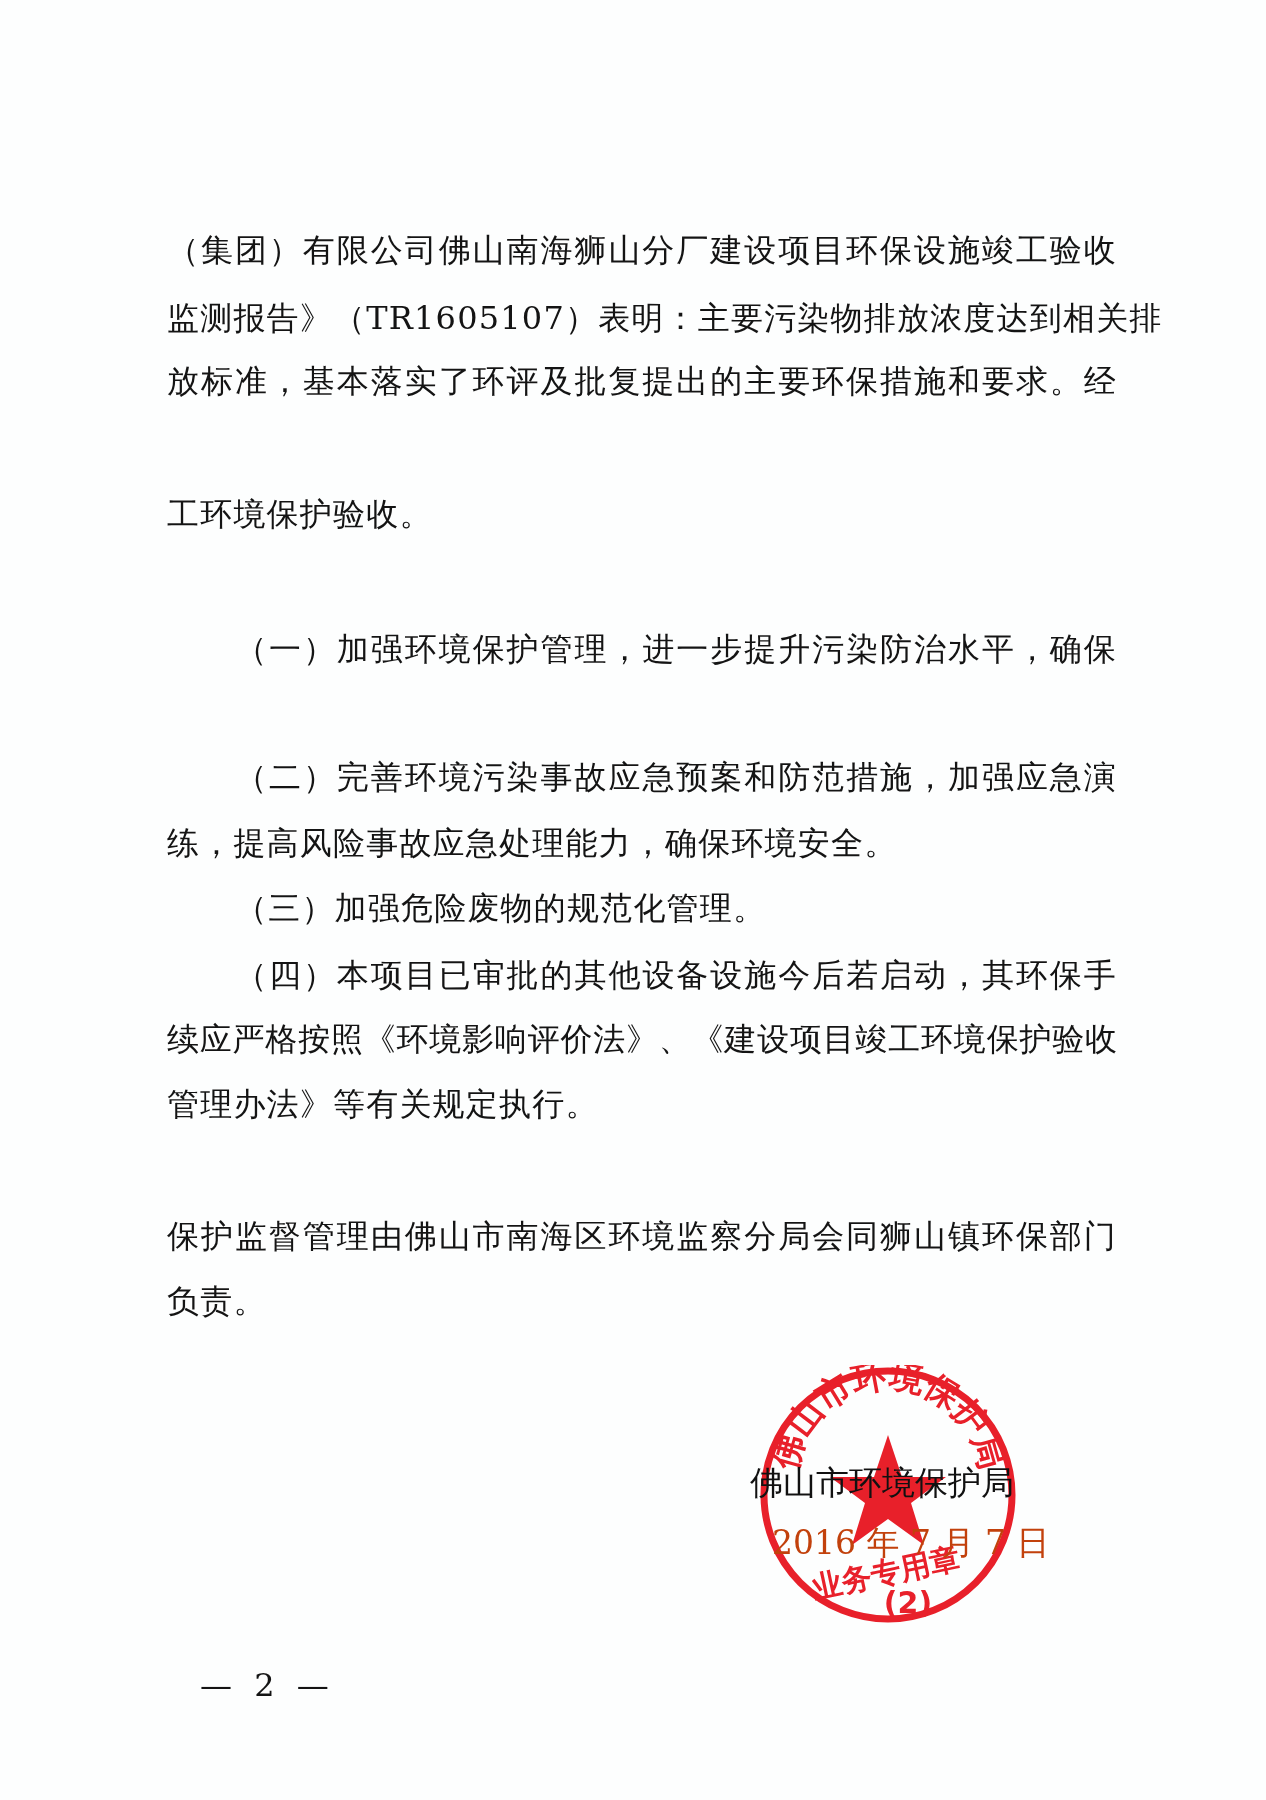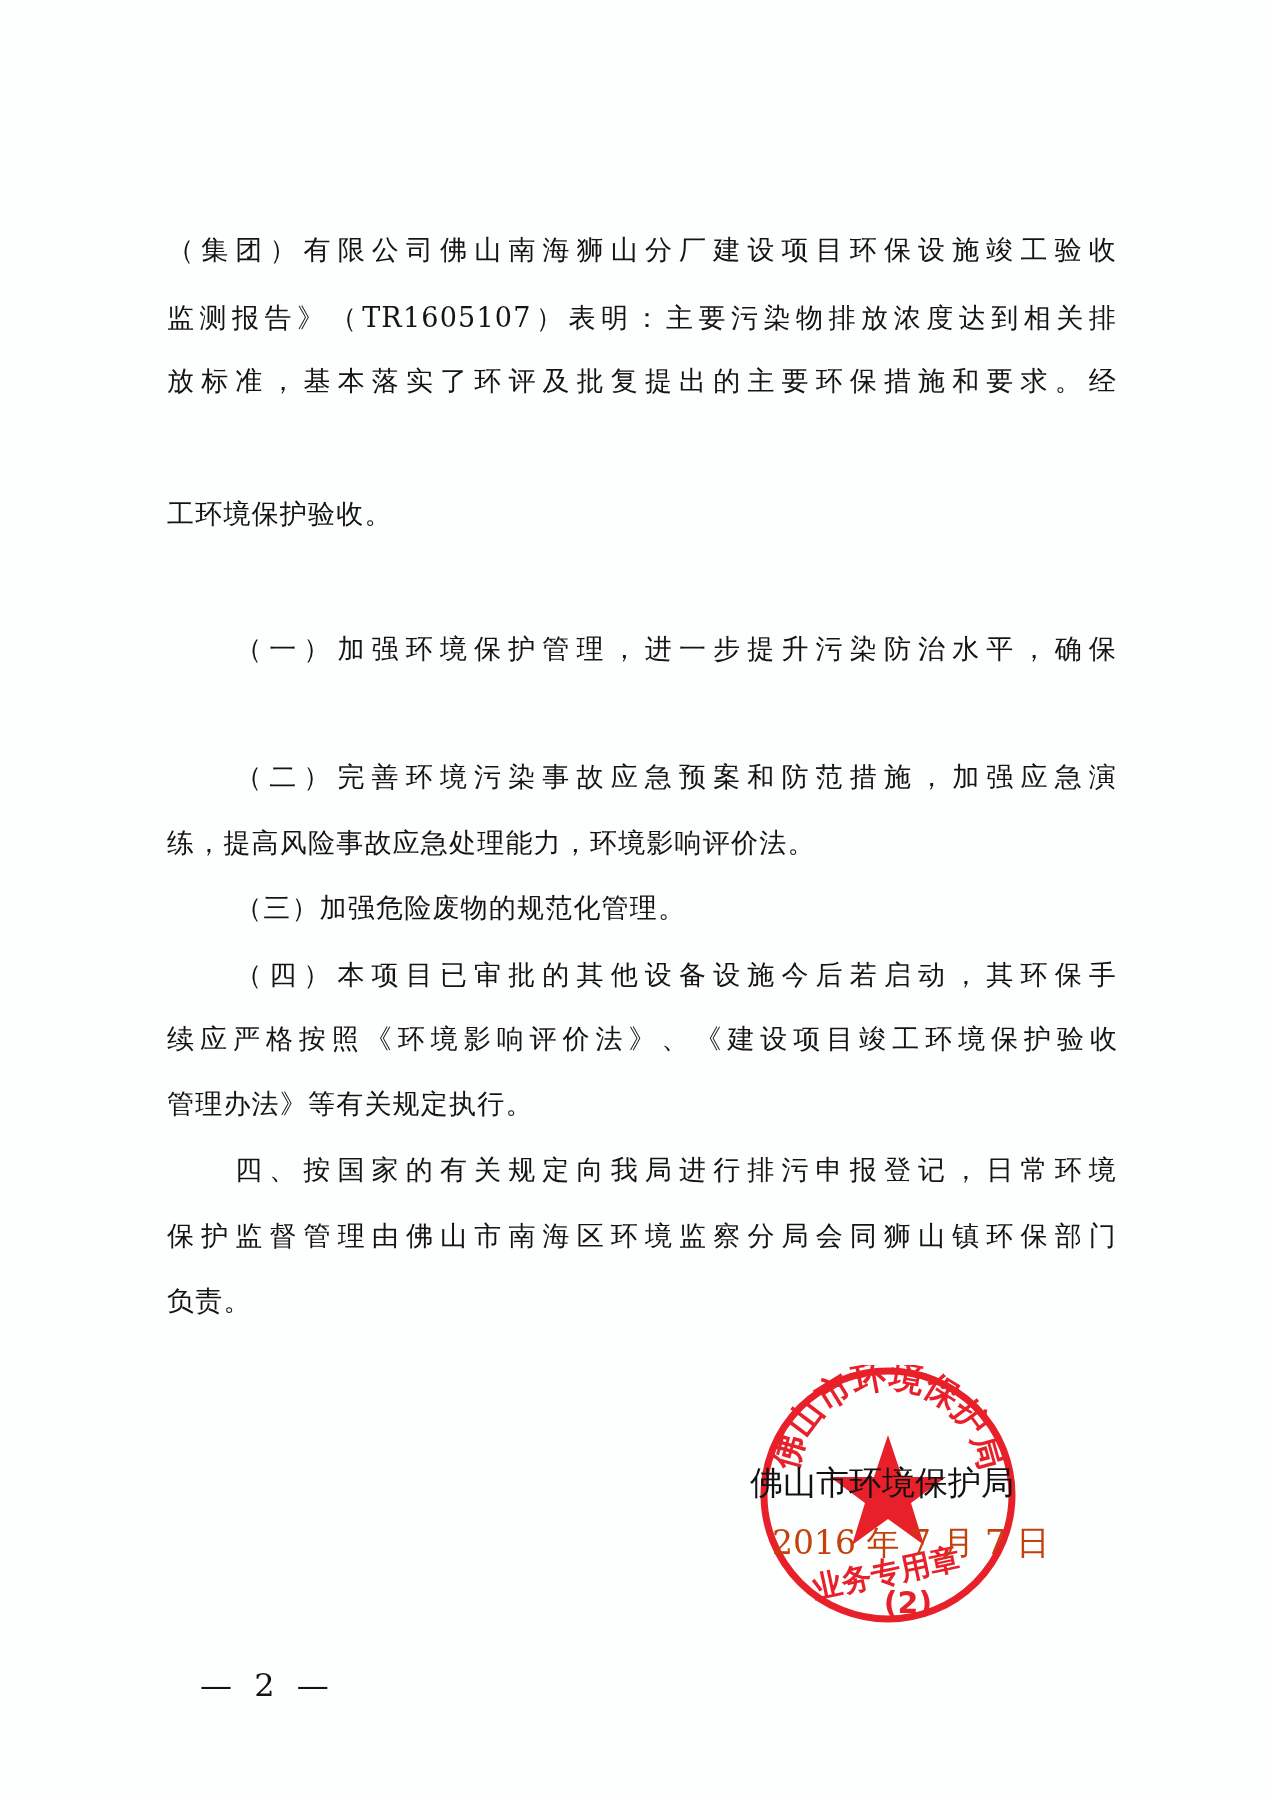--- a/index.html
+++ b/index.html
@@ -10,21 +10,21 @@
     font-family: "DejaVu Serif", "Liberation Serif", serif;
     color: #141414;
   }
   .page { position: absolute; inset: 0; }
   .line {
     position: absolute;
     left: 167px;
     width: 950px;
     height: 40px;
     line-height: 40px;
-    font-size: 27px;
+    font-size: 32px;
     white-space: nowrap;
     letter-spacing: 1.2px;
     text-align: justify;
     text-align-last: justify;
   }
   .line.last { text-align-last: left; }
   .indent { left: 235px; width: 882px; }
   .seal {
     position: absolute;
     left: 758px; top: 1365px;
@@ -59,29 +59,28 @@
 <div class="page">
   <div class="line" style="top:230px">（集团）有限公司佛山南海狮山分厂建设项目环保设施竣工验收</div>
   <div class="line" style="top:298px">监测报告》（TR1605107）表明：主要污染物排放浓度达到相关排</div>
   <div class="line" style="top:361px">放标准，基本落实了环评及批复提出的主要环保措施和要求。经</div>
   <div class="line last" style="top:494px">工环境保护验收。</div>
 
 
   <div class="line indent" style="top:629px">（一）加强环境保护管理，进一步提升污染防治水平，确保</div>
 
   <div class="line indent" style="top:757px">（二）完善环境污染事故应急预案和防范措施，加强应急演</div>
-  <div class="line last" style="top:823px">练，提高风险事故应急处理能力，环境影响评价法。</div>
+  <div class="line last" style="top:823px">练，提高风险事故应急处理能力，确保环境安全。</div>
 
   <div class="line indent last" style="top:888px">（三）加强危险废物的规范化管理。</div>
 
   <div class="line indent" style="top:955px">（四）本项目已审批的其他设备设施今后若启动，其环保手</div>
   <div class="line" style="top:1019px; letter-spacing:0px">续应严格按照《环境影响评价法》、《建设项目竣工环境保护验收</div>
   <div class="line last" style="top:1084px">管理办法》等有关规定执行。</div>
 
-  <div class="line indent" style="top:1150px">四、按国家的有关规定向我局进行排污申报登记，日常环境</div>
   <div class="line" style="top:1216px">保护监督管理由佛山市南海区环境监察分局会同狮山镇环保部门</div>
   <div class="line last" style="top:1281px">负责。</div>
 
   <svg class="seal" viewBox="0 0 260 260">
     <defs>
       <path id="sealArc" d="M 45 150 A 92 92 0 1 1 215 150"></path>
     </defs>
     <circle cx="130" cy="130" r="124" fill="none" stroke="#e8202a" stroke-width="7"></circle>
     <text font-size="34" fill="#e8202a" font-weight="bold" font-family="DejaVu Sans, sans-serif">
       <textPath href="#sealArc" startOffset="50%" text-anchor="middle">佛山市环境保护局</textPath>

